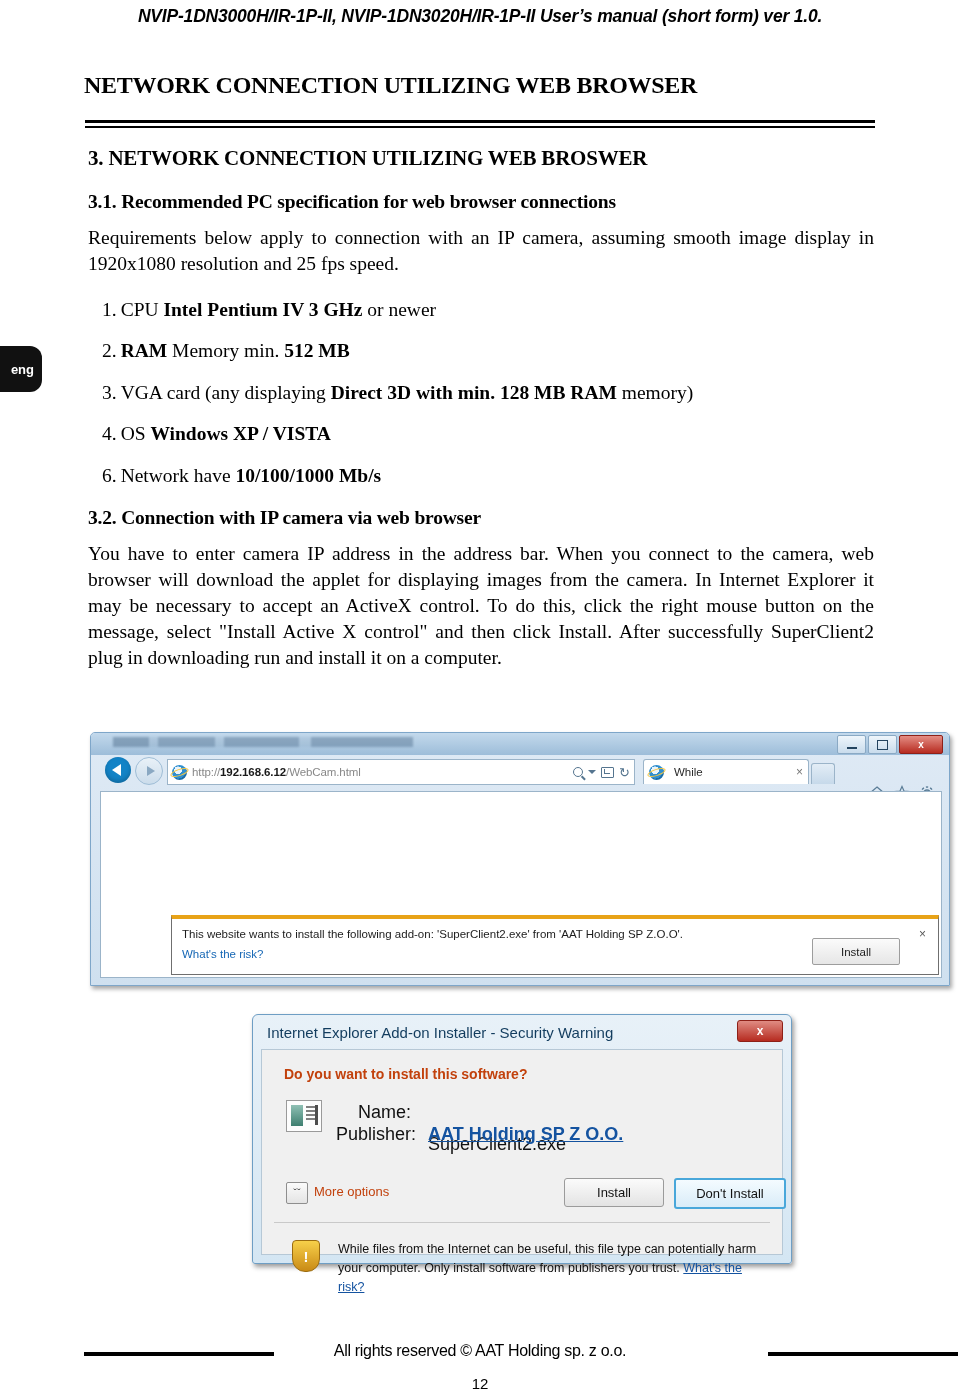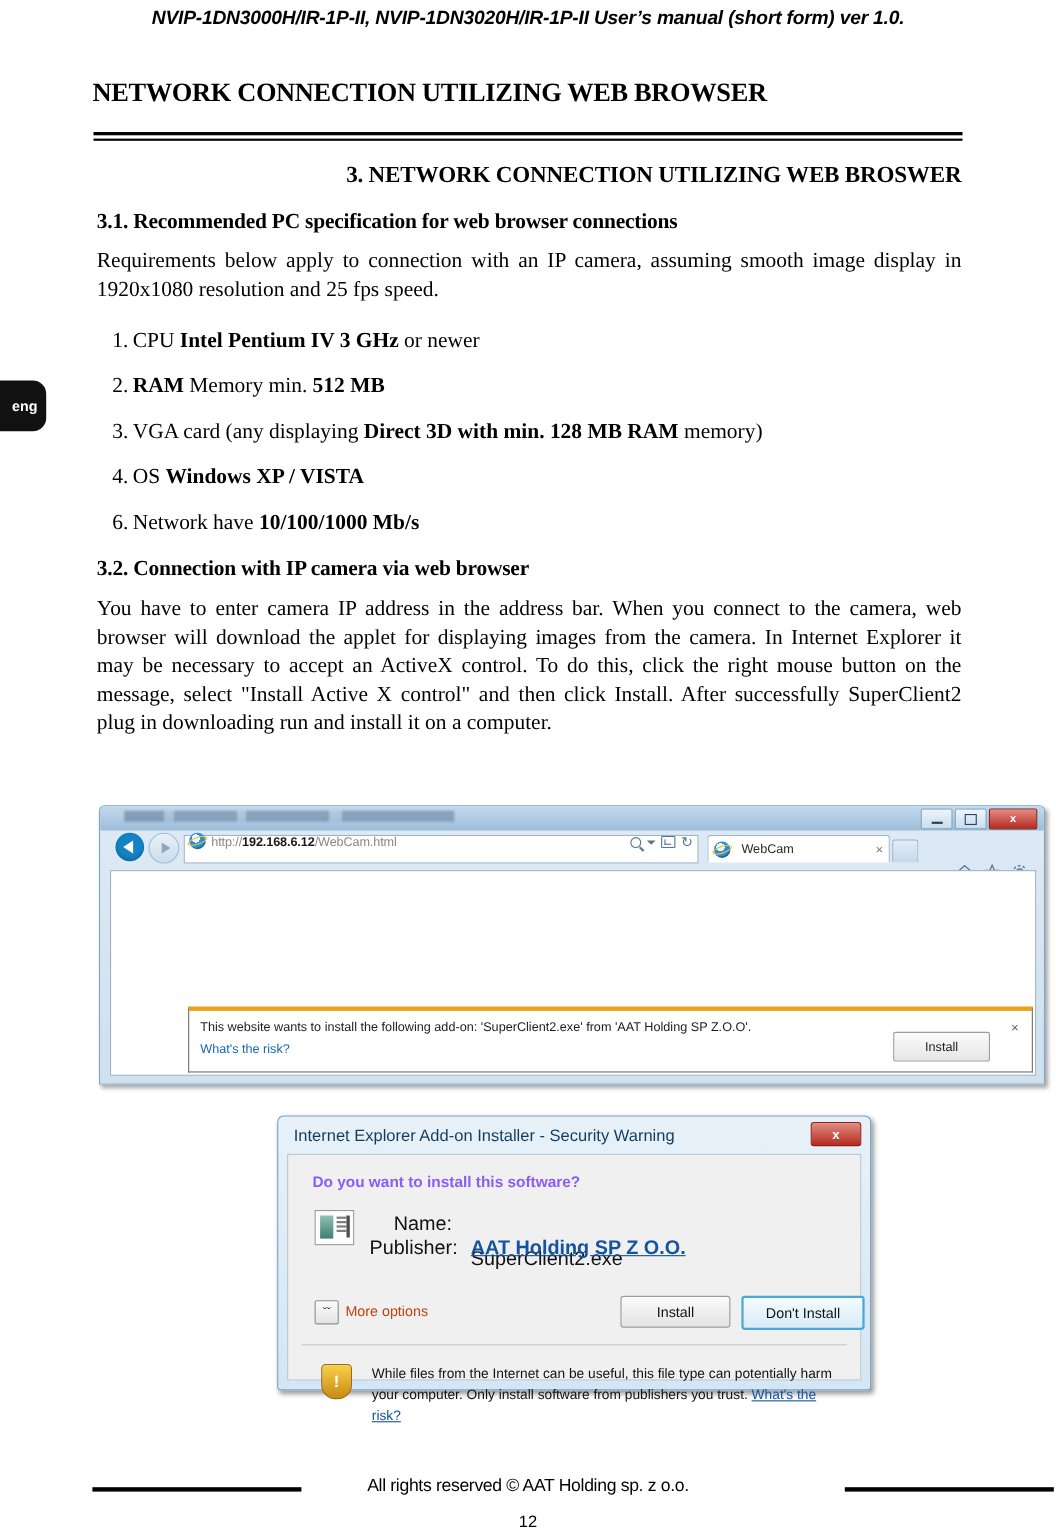--- a/index.html
+++ b/index.html
@@ -69,24 +69,23 @@
     padding-right: 8px;
     box-sizing: border-box;
   }
 
   
   .content { position: absolute; left: 84px; top: 140px; width: 790px; }
 
   h2.sec {
     font-size: 21px;
     font-weight: bold;
-    margin: 6px 0 0 13px;
+    margin: 6px 0 0 0;
     padding-left: 4px;
     letter-spacing: -0.2px;
-    text-align: right;
   }
   h3.subsec {
     font-size: 19.5px;
     font-weight: bold;
     margin: 20px 0 0 0;
     padding-left: 4px;
     letter-spacing: -0.2px;
   }
   p.para {
     font-size: 19.5px;
@@ -190,21 +189,21 @@
   .arrow-l { width:0;height:0;border-top:6px solid transparent;border-bottom:6px solid transparent;border-right:9px solid #fff; margin-right:3px;}
   .arrow-r { width:0;height:0;border-top:5px solid transparent;border-bottom:5px solid transparent;border-left:8px solid #8aa8c2; margin-left:3px;}
 
   .addressbar {
     position: absolute;
     left: 76px; top: 4px;
     width: 468px; height: 15px;
     background: #ffffff;
     border: 1px solid #9bb4c9;
     display: flex;
-    align-items: flex-end;
+    align-items: center;
     padding: 12px 4px;
     box-sizing: border-box;
   }
   .ie-logo {
     width: 15px; height: 15px;
     border-radius: 50%;
     background: radial-gradient(circle at 40% 35%, #eaf4fb 0 28%, #2f8fd0 29% 62%, #1a6ca8 63% 100%);
     position: relative;
     flex: 0 0 auto;
     margin-right: 5px;
@@ -360,21 +359,21 @@
   .dlg-body {
     position: absolute;
     left: 8px; top: 34px;
     right: 8px; bottom: 8px;
     background: #f0f0f0;
     border: 1px solid #b6c8d6;
   }
   .dlg-q {
     position: absolute;
     left: 22px; top: 16px;
-    font-size: 14px; font-weight: bold; color: #8b5cf6;
+    font-size: 14px; font-weight: bold; color: #c2410c;
   }
   .file-icon {
     position: absolute;
     left: 24px; top: 50px;
     width: 34px; height: 30px;
     background: #fdfdfd;
     border: 1px solid #9a9a9a;
   }
   .file-icon .blk { position:absolute; left:4px; top:4px; width:12px; height:21px; background: linear-gradient(#8fc0b4,#3f7f70);}
   .file-icon .ln { position:absolute; left:19px; width:9px; height:1.6px; background:#7f7f7f;}
@@ -547,21 +546,21 @@
           <span class="mag"></span>
           <span class="caret-dn"></span>
           <span class="compat"></span>
           <span class="refresh">↻</span>
         </span>
       </div>
 
       <div class="tabstrip">
         <div class="ie-tab">
           <span class="ie-logo"></span>
-          <span class="tab-label">WebCam</span>
+          <span class="tab-label">While</span>
           <span class="tab-close">×</span>
         </div>
         <div class="newtab"></div>
       </div>
 
       <div class="tool-icons">
         <svg class="ic-home" viewBox="0 0 16 16">
             <path d="M8 2 L15 8 H12.5 V14 H3.5 V8 H1 Z" fill="none" stroke="#5b7d97" stroke-width="1.3"></path>
           </svg>
         <svg class="ic-star" viewBox="0 0 16 16">

